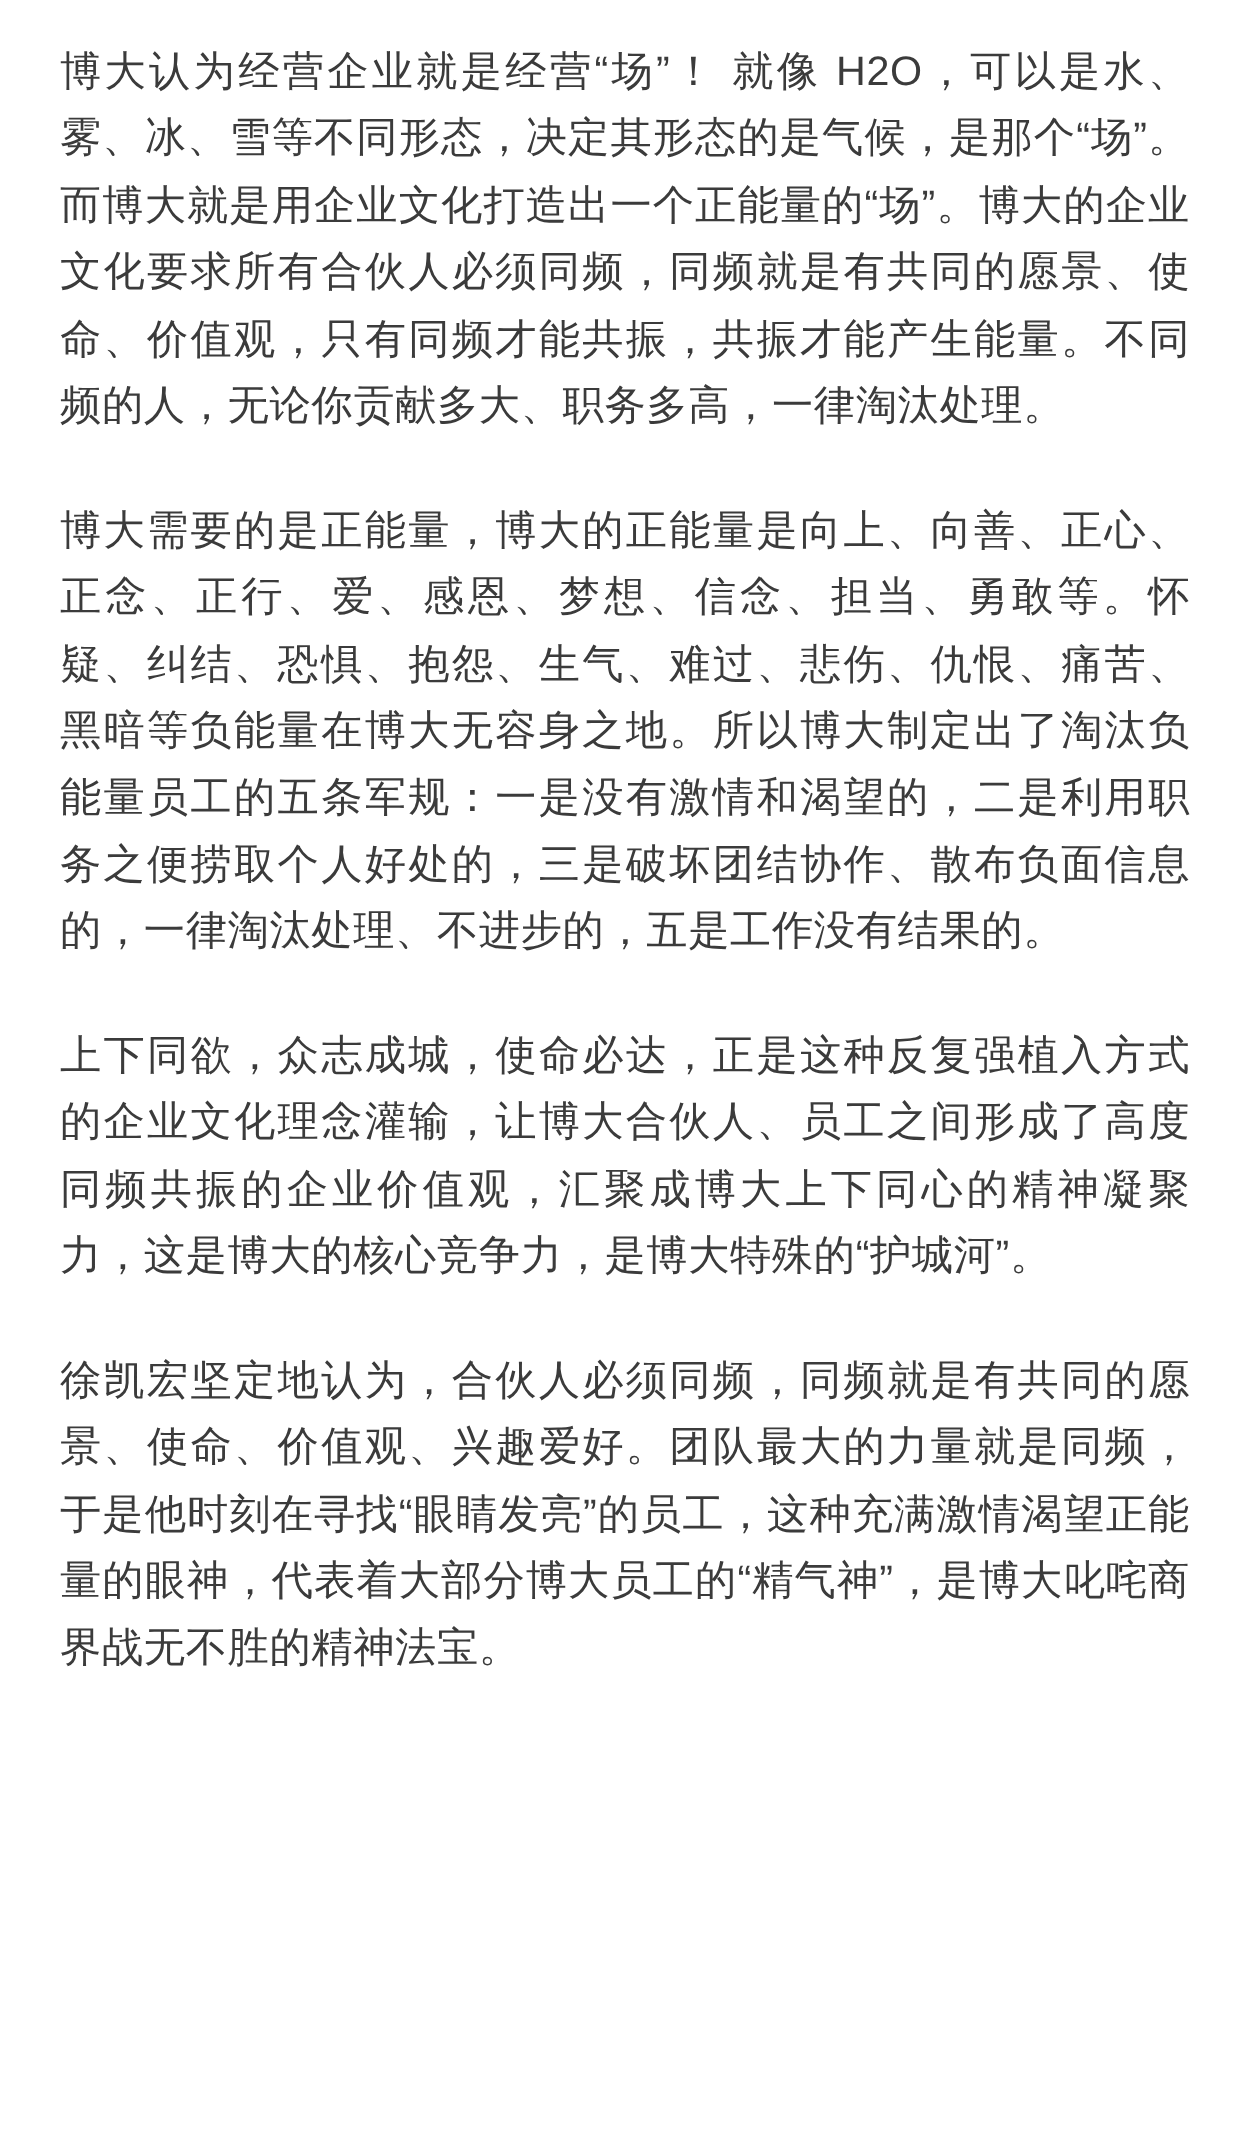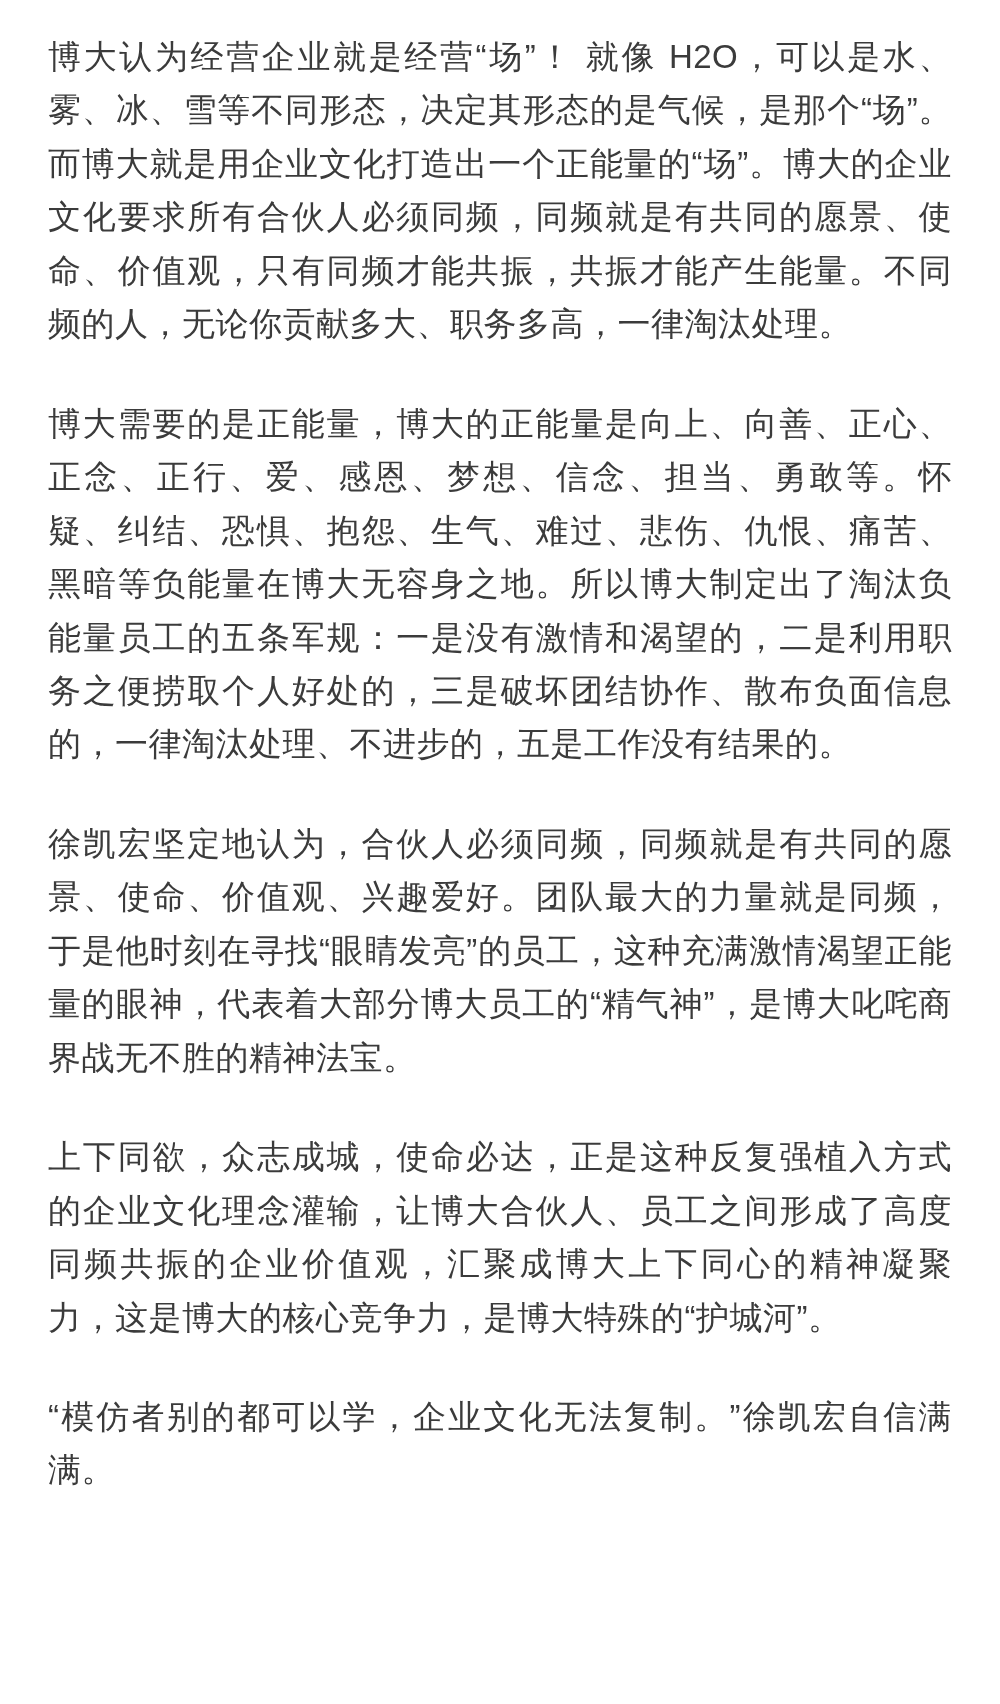--- a/index.html
+++ b/index.html
@@ -37,17 +37,16 @@
     margin-bottom: 0;
   }
 </style>
 </head>
 <body>
 
 <div class="page">
   <article class="article">
     <p class="para">博大认为经营企业就是经营“场”！ 就像 H2O，可以是水、雾、冰、雪等不同形态，决定其形态的是气候，是那个“场”。而博大就是用企业文化打造出一个正能量的“场”。博大的企业文化要求所有合伙人必须同频，同频就是有共同的愿景、使命、价值观，只有同频才能共振，共振才能产生能量。不同频的人，无论你贡献多大、职务多高，一律淘汰处理。</p>
     <p class="para">博大需要的是正能量，博大的正能量是向上、向善、正心、正念、正行、爱、感恩、梦想、信念、担当、勇敢等。怀疑、纠结、恐惧、抱怨、生气、难过、悲伤、仇恨、痛苦、黑暗等负能量在博大无容身之地。所以博大制定出了淘汰负能量员工的五条军规：一是没有激情和渴望的，二是利用职务之便捞取个人好处的，三是破坏团结协作、散布负面信息的，一律淘汰处理、不进步的，五是工作没有结果的。</p>
+    <p class="para">上下同欲，众志成城，使命必达，正是这种反复强植入方式的企业文化理念灌输，让博大合伙人、员工之间形成了高度同频共振的企业价值观，汇聚成博大上下同心的精神凝聚力，这是博大的核心竞争力，是博大特殊的“护城河”。</p>
     <p class="para">徐凯宏坚定地认为，合伙人必须同频，同频就是有共同的愿景、使命、价值观、兴趣爱好。团队最大的力量就是同频，于是他时刻在寻找“眼睛发亮”的员工，这种充满激情渴望正能量的眼神，代表着大部分博大员工的“精气神”，是博大叱咤商界战无不胜的精神法宝。</p>
-    <p class="para">上下同欲，众志成城，使命必达，正是这种反复强植入方式的企业文化理念灌输，让博大合伙人、员工之间形成了高度同频共振的企业价值观，汇聚成博大上下同心的精神凝聚力，这是博大的核心竞争力，是博大特殊的“护城河”。</p>
-    <p class="para">“模仿者别的都可以学，企业文化无法复制。”徐凯宏自信满满。</p>
   </article>
 </div>
 
 </body></html>

